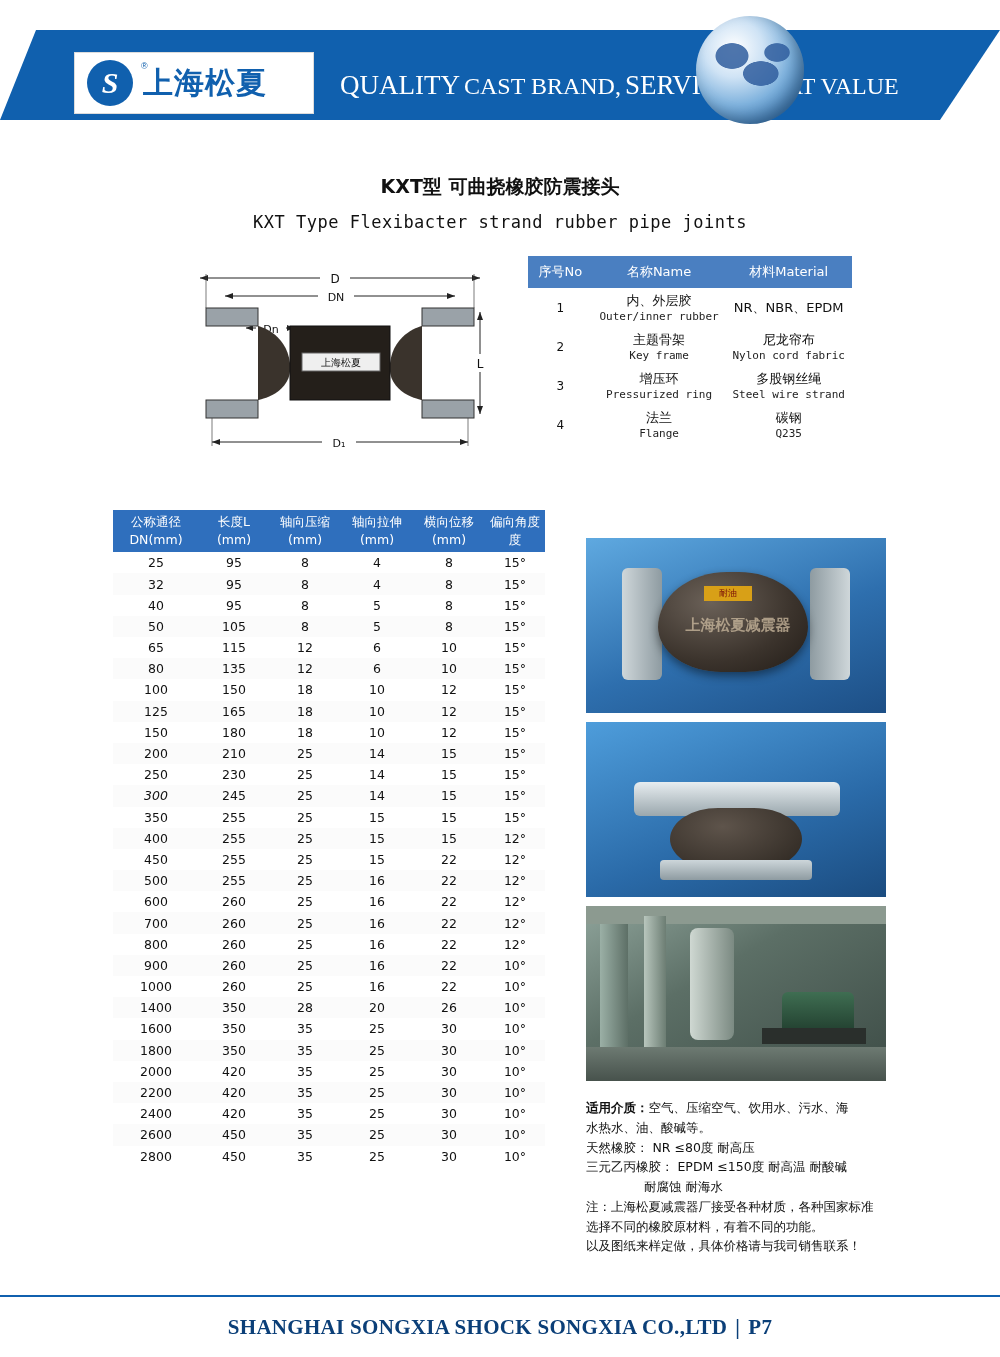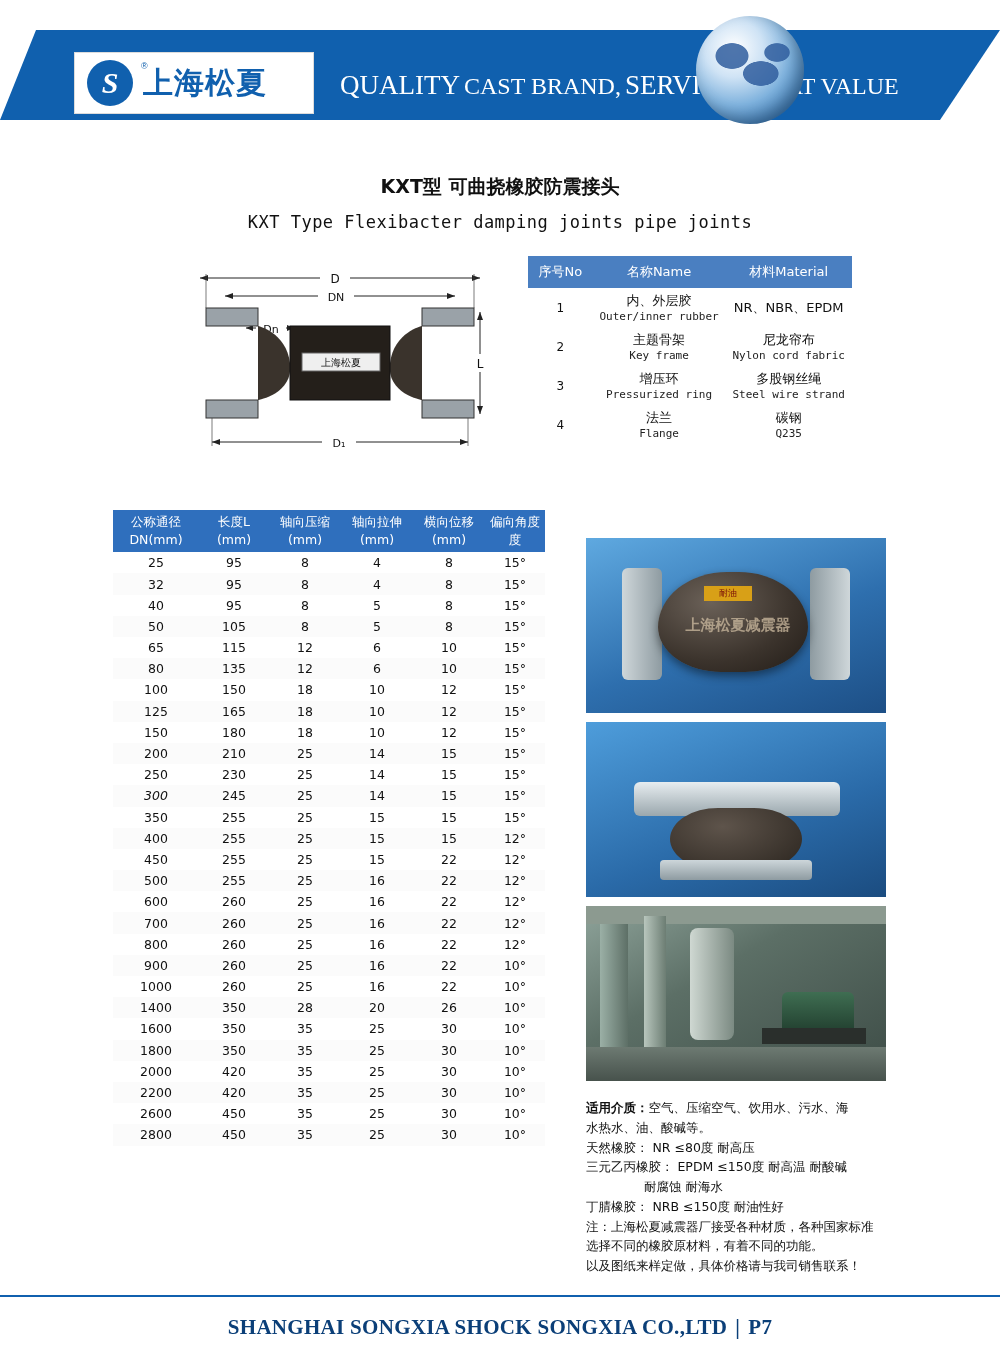--- a/index.html
+++ b/index.html
@@ -315,21 +315,21 @@
     <span class="big">QUALITY</span>
     <span class="sm">CAST BRAND,</span>
     <span class="big">SERVICE</span>
     <span class="sm">CREAT VALUE</span>
   </div>
 
   <div class="globe"></div>
 </div>
 
 <div class="title-cn">KXT型  可曲挠橡胶防震接头</div>
-<div class="title-en">KXT Type Flexibacter damping joints pipe joints</div>
+<div class="title-en">KXT Type Flexibacter strand rubber pipe joints</div>
 
 <div class="mid">
 
   <svg class="drawing" viewBox="0 0 300 200">
 
     <line x1="10" y1="18" x2="290" y2="18" stroke="#222" stroke-width="1"></line>
     <polygon points="10,18 18,15 18,21" fill="#222"></polygon>
     <polygon points="290,18 282,15 282,21" fill="#222"></polygon>
     <rect x="130" y="9" width="30" height="18" fill="#fff"></rect>
     <text x="145" y="23" font-size="12" font-family="DejaVu Sans, sans-serif" text-anchor="middle" fill="#111">D</text>
@@ -665,20 +665,28 @@
         </tr>
         <tr>
           <td style="width: 86px;">2200</td>
           <td style="width: 70px;">420</td>
           <td style="width: 72px;">35</td>
           <td style="width: 72px;">25</td>
           <td style="width: 72px;">30</td>
           <td style="width: 60px;">10°</td>
         </tr>
         <tr>
+          <td style="width: 86px;">2400</td>
+          <td style="width: 70px;">420</td>
+          <td style="width: 72px;">35</td>
+          <td style="width: 72px;">25</td>
+          <td style="width: 72px;">30</td>
+          <td style="width: 60px;">10°</td>
+        </tr>
+        <tr>
           <td style="width: 86px;">2600</td>
           <td style="width: 70px;">450</td>
           <td style="width: 72px;">35</td>
           <td style="width: 72px;">25</td>
           <td style="width: 72px;">30</td>
           <td style="width: 60px;">10°</td>
         </tr>
         <tr>
           <td style="width: 86px;">2800</td>
           <td style="width: 70px;">450</td>
@@ -719,21 +727,20 @@
 </div>
 
 <div class="notes">
   <p>
     <span class="b">适用介质：</span><span>空气、压缩空气、饮用水、污水、海</span>
   </p>
   <p>水热水、油、酸碱等。</p>
   <p>天然橡胶：  NR  ≤80度  耐高压</p>
   <p>三元乙丙橡胶：  EPDM  ≤150度  耐高温  耐酸碱</p>
   <p class="ind">耐腐蚀  耐海水</p>
-  <p>丁腈橡胶：   NRB  ≤150度  耐油性好</p>
   <p>注：上海松夏减震器厂接受各种材质，各种国家标准</p>
   <p>选择不同的橡胶原材料，有着不同的功能。</p>
   <p>以及图纸来样定做，具体价格请与我司销售联系！</p>
 </div>
 
 <div class="footer">
   <div class="txt">SHANGHAI SONGXIA SHOCK SONGXIA CO.,LTD</div>
   <div class="txt" style="margin:0 8px">|</div>
   <div class="txt page">P7</div>
 </div>

